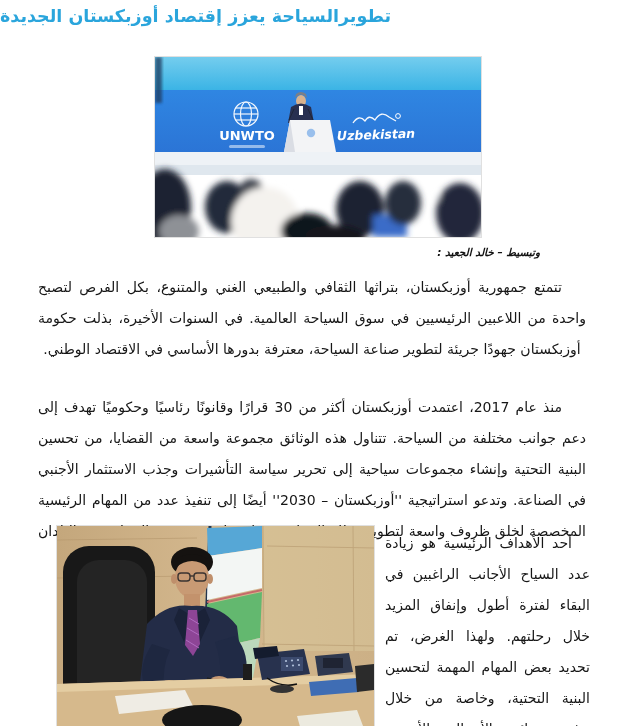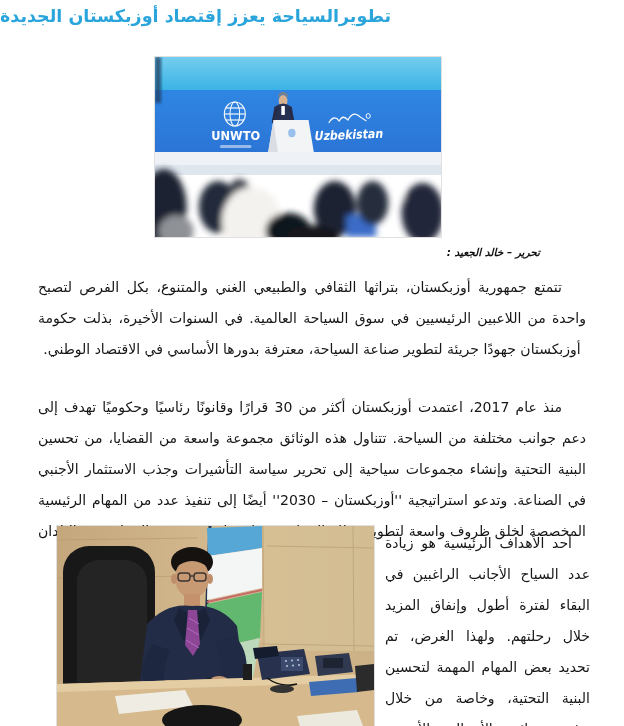--- a/index.html
+++ b/index.html
@@ -10,21 +10,21 @@
     direction:rtl;
     color:#161616;
   }
   .title{
     position:absolute;top:6px;left:0;right:0;margin:0;
     text-align:left;
     font-size:17.5px;font-weight:bold;
     color:#2aa5dc;
   }
   figure{margin:0;padding:0;position:absolute;outline:1px solid rgba(0,0,0,.12);}
-  .photo1{top:57px;left:155px;width:286px;height:180px;overflow:hidden;}
+  .photo1{top:57px;left:155px;width:326px;height:180px;overflow:hidden;}
   .photo2{top:526px;left:57px;width:317px;height:205px;overflow:hidden;}
   figure svg{display:block;width:100%;height:100%;}
   .byline{
     position:absolute;top:246px;right:84px;
     font-size:10.5px;font-weight:bold;font-style:italic;color:#111;
   }
   .para{
     position:absolute;margin:0;
     font-size:14px;line-height:31px;
     text-align:justify;
@@ -103,21 +103,21 @@
       <ellipse cx="205" cy="152" rx="24" ry="28" fill="#1d2433"></ellipse>
       <rect x="218" y="158" width="34" height="22" fill="#3a6cc8"></rect>
       <ellipse cx="248" cy="146" rx="18" ry="22" fill="#262d3d"></ellipse>
       <rect x="282" y="138" width="30" height="20" fill="#e8ecf2"></rect>
       <ellipse cx="305" cy="156" rx="24" ry="30" fill="#20283a"></ellipse>
       <ellipse cx="180" cy="180" rx="30" ry="12" fill="#15181f"></ellipse>
     </g>
   </svg>
 </figure>
 
-<div class="byline">تحرير – خالد الجعيد :</div>
+<div class="byline">وتبسيط – خالد الجعيد :</div>
 
 <p class="para p1">تتمتع جمهورية أوزبكستان، بتراثها الثقافي والطبيعي الغني والمتنوع، بكل الفرص لتصبح واحدة من اللاعبين الرئيسيين في سوق السياحة العالمية. في السنوات الأخيرة، بذلت حكومة أوزبكستان جهودًا جريئة لتطوير صناعة السياحة، معترفة بدورها الأساسي في الاقتصاد الوطني.</p>
 <p class="para p2">منذ عام 2017، اعتمدت أوزبكستان أكثر من 30 قرارًا وقانونًا رئاسيًا وحكوميًا تهدف إلى دعم جوانب مختلفة من السياحة. تتناول هذه الوثائق مجموعة واسعة من القضايا، من تحسين البنية التحتية وإنشاء مجموعات سياحية إلى تحرير سياسة التأشيرات وجذب الاستثمار الأجنبي في الصناعة. وتدعو استراتيجية ''أوزبكستان – 2030'' أيضًا إلى تنفيذ عدد من المهام الرئيسية المخصصة لخلق ظروف واسعة لتطوير قطاع السياحة، وخاصة لتوسيع تدفق السياحة من البلدان الأخرى.</p>
 
 <figure class="photo2">
   <svg viewBox="0 0 317 205" preserveAspectRatio="none">
     <defs>
       <linearGradient id="wood" x1="0" y1="0" x2="1" y2="0">
         <stop offset="0" stop-color="#c4a77c"></stop>
           <stop offset="0.5" stop-color="#d4b88e"></stop>

